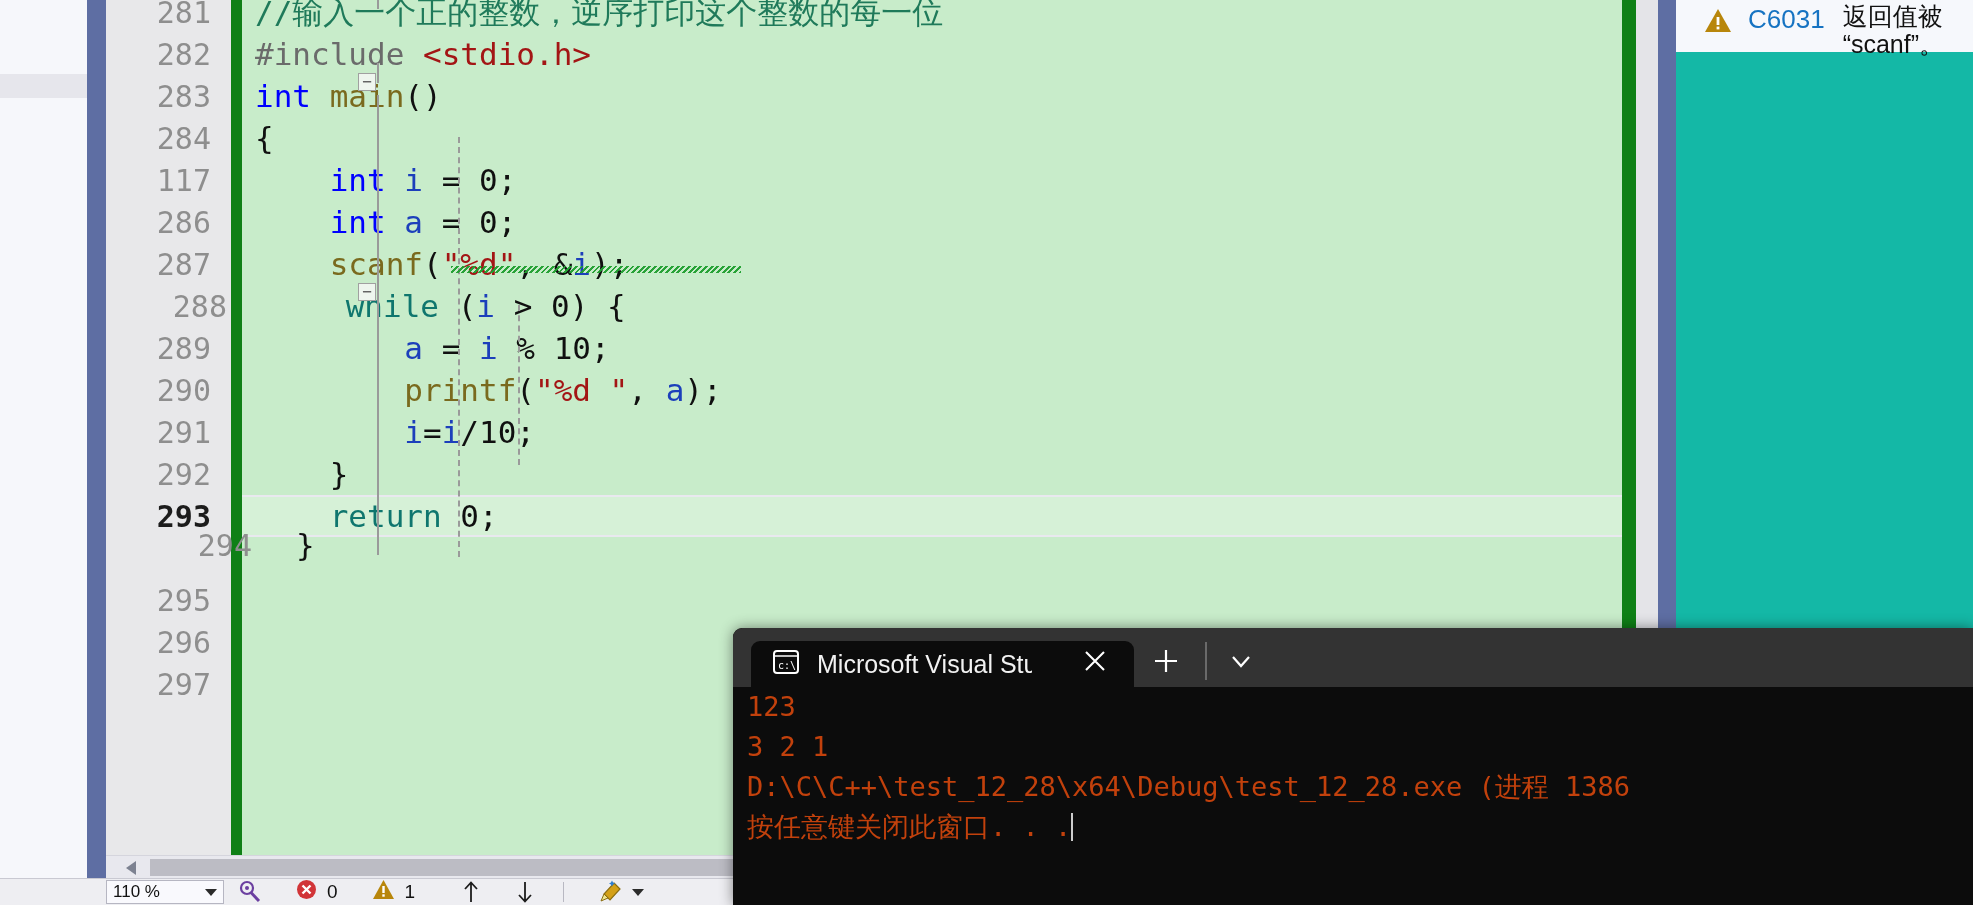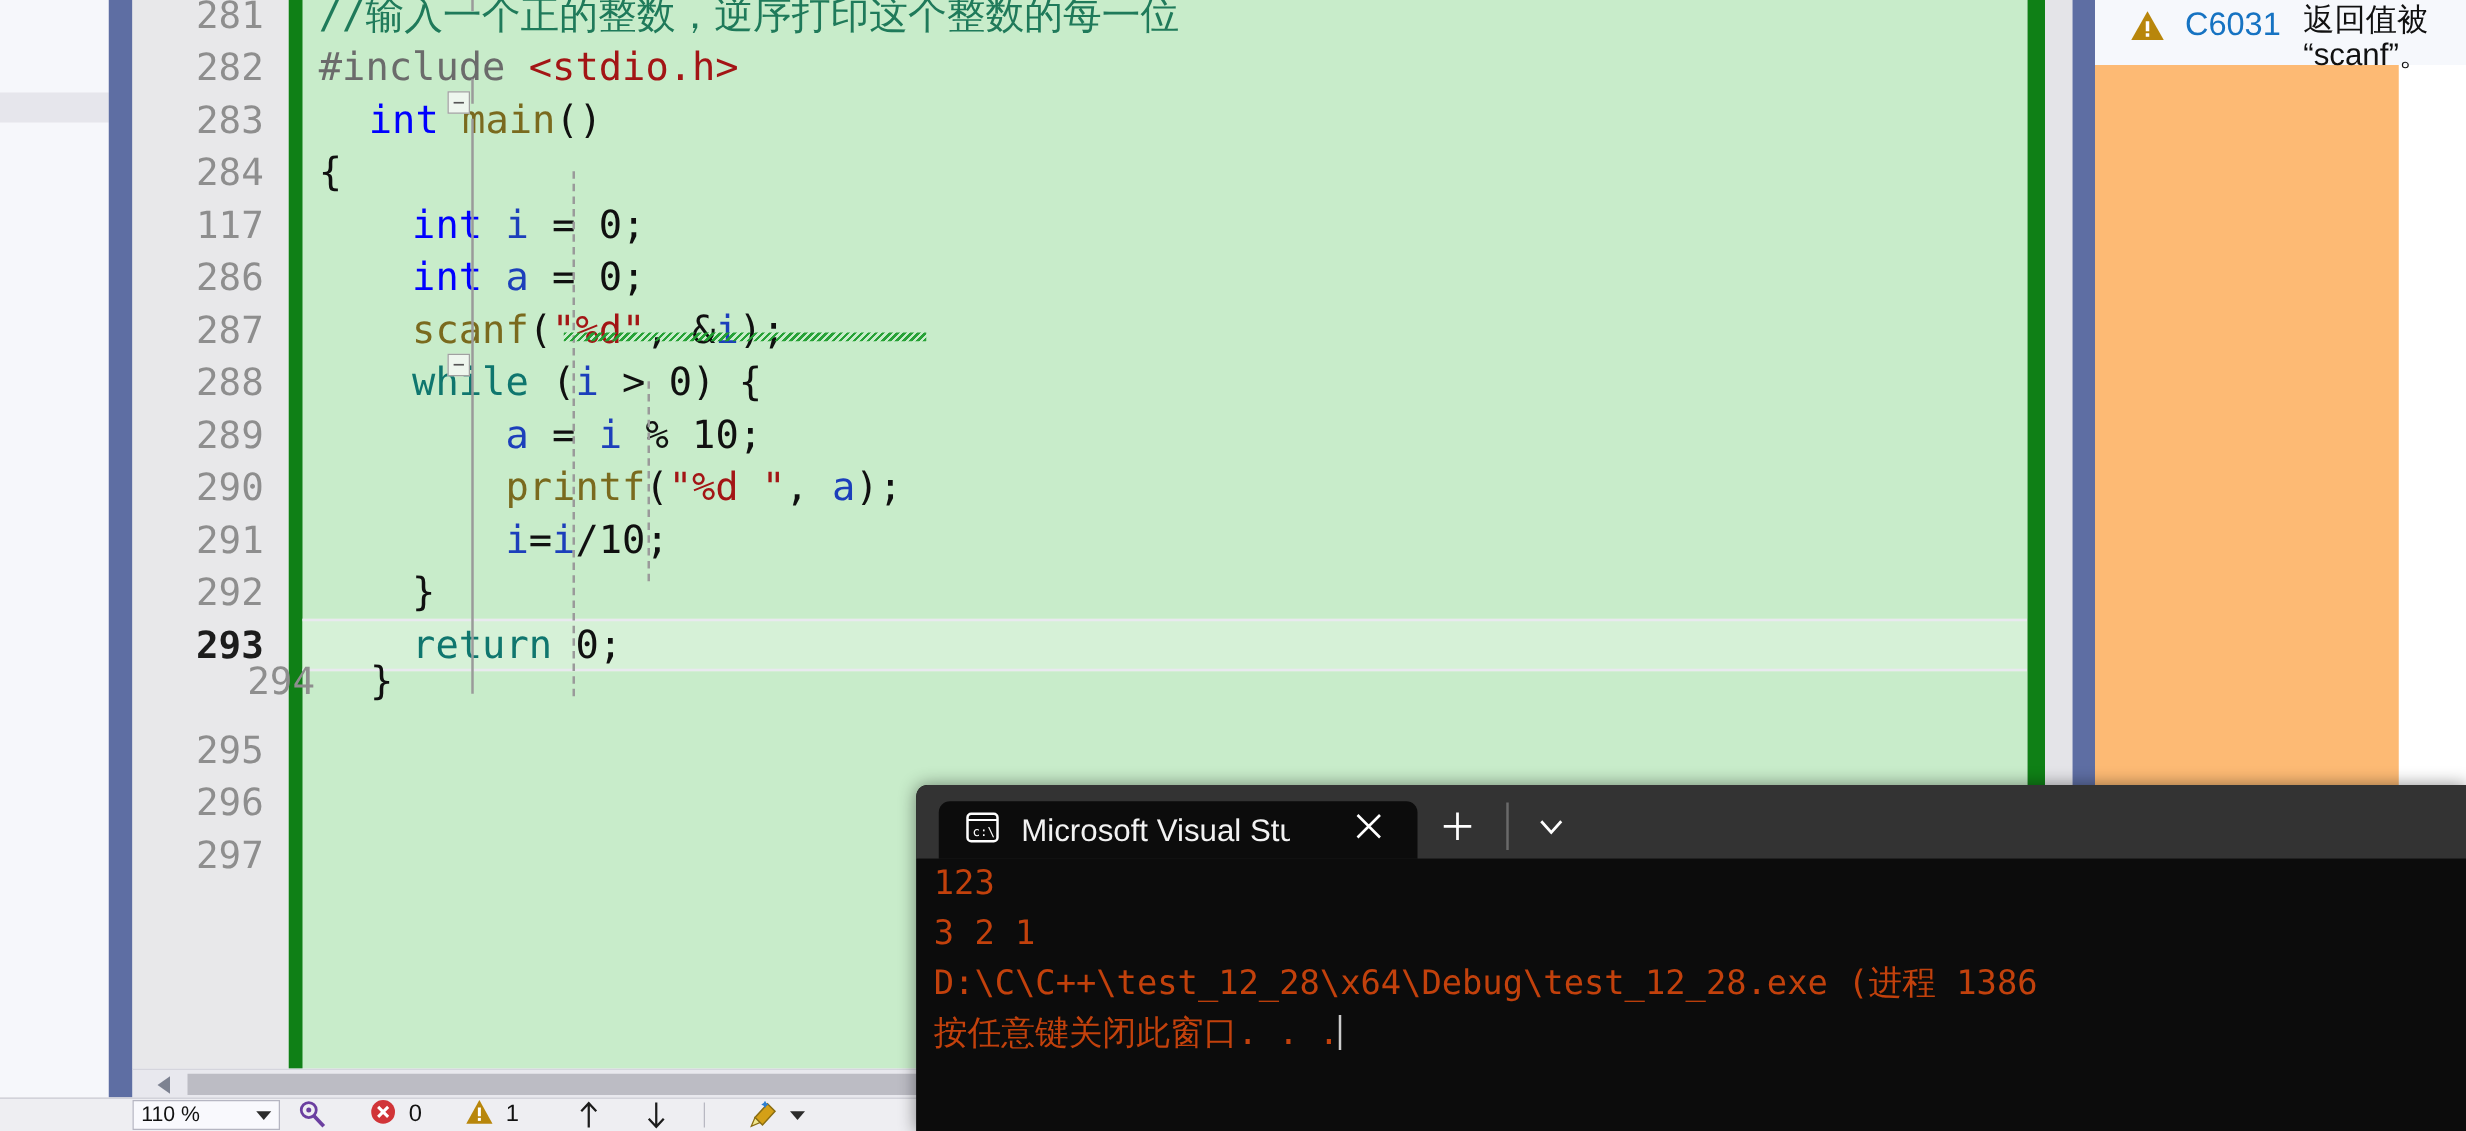--- a/index.html
+++ b/index.html
@@ -101,22 +101,22 @@
     opacity: .95;
   }
 
   
   .edge-green { position: absolute; left: 1622px; top: 0; width: 14px; height: 855px; background: #0f8016; }
   .edge-gray  { position: absolute; left: 1636px; top: 0; width: 22px; height: 855px; background: #e4e4e8; }
   .edge-blue  { position: absolute; left: 1658px; top: 0; width: 18px; height: 878px; background: #5e6ea3; }
 
   
   .errpanel {
-    position: absolute; left: 1676px; top: 0; width: 243px; height: 878px;
-    background: #fdba74;
+    position: absolute; left: 1676px; top: 0; width: 297px; height: 878px;
+    background: #14b8a6;
     padding-left: 12px;
   }
   .err-row {
     position: absolute; left: 0; top: 0; width: 297px; height: 52px;
     background: #f6f8fc;
     display: flex; align-items: flex-start; padding-top: 2px;
   }
   .warn-icon { margin-left: 28px; margin-top: 6px; }
   .err-code {
     margin-left: 16px; font-size: 26px; color: #1673c2;
@@ -238,41 +238,41 @@
     <div class="change-bar"></div>
     <div id="code-rows">
         <div class="row" style="top: -9px;">
           <div class="lineno">281</div>
           <div class="code"><span class="t-cmt">//输入一个正的整数，逆序打印这个整数的每一位</span></div>
         </div>
         <div class="row" style="top: 33px;">
           <div class="lineno">282</div>
           <div class="code"><span class="t-pre">#include </span><span class="t-inc">&lt;stdio.h&gt;</span></div>
         </div>
-        <div class="row" style="top: 75px; gap: 40px;">
+        <div class="row" style="top: 75px;">
           <div class="lineno">283</div>
           <div class="code"><span class="t-kw">int</span><span class="t-plain"> </span><span class="t-fn">main</span><span class="t-plain">()</span></div>
         </div>
         <div class="row" style="top: 117px;">
           <div class="lineno">284</div>
           <div class="code"><span class="t-plain">{</span></div>
         </div>
         <div class="row" style="top: 159px;">
           <div class="lineno">117</div>
           <div class="code"><span class="t-plain">    </span><span class="t-kw">int</span><span class="t-plain"> </span><span class="t-var">i</span><span class="t-plain"> = 0;</span></div>
         </div>
         <div class="row" style="top: 201px;">
           <div class="lineno">286</div>
           <div class="code"><span class="t-plain">    </span><span class="t-kw">int</span><span class="t-plain"> </span><span class="t-var">a</span><span class="t-plain"> = 0;</span></div>
         </div>
         <div class="row" style="top: 243px;">
           <div class="lineno">287</div>
           <div class="code"><span class="t-plain">    </span><span class="t-fn">scanf</span><span class="t-plain">(</span><span class="t-str">"%d"</span><span class="t-plain">, &amp;</span><span class="t-var">i</span><span class="t-plain">);</span></div>
         </div>
-        <div class="row" style="top: 285px;">
+        <div class="row" style="top: 285px; padding-left: 16px;">
           <div class="lineno">288</div>
           <div class="code"><span class="t-plain">    </span><span class="t-ctl">while</span><span class="t-plain"> (</span><span class="t-var">i</span><span class="t-plain"> &gt; 0) {</span></div>
         </div>
         <div class="row" style="top: 327px;">
           <div class="lineno">289</div>
           <div class="code"><span class="t-plain">        </span><span class="t-var">a</span><span class="t-plain"> = </span><span class="t-var">i</span><span class="t-plain"> % 10;</span></div>
         </div>
         <div class="row" style="top: 369px;">
           <div class="lineno">290</div>
           <div class="code"><span class="t-plain">        </span><span class="t-fn">printf</span><span class="t-plain">(</span><span class="t-str">"%d "</span><span class="t-plain">, </span><span class="t-var">a</span><span class="t-plain">);</span></div>

